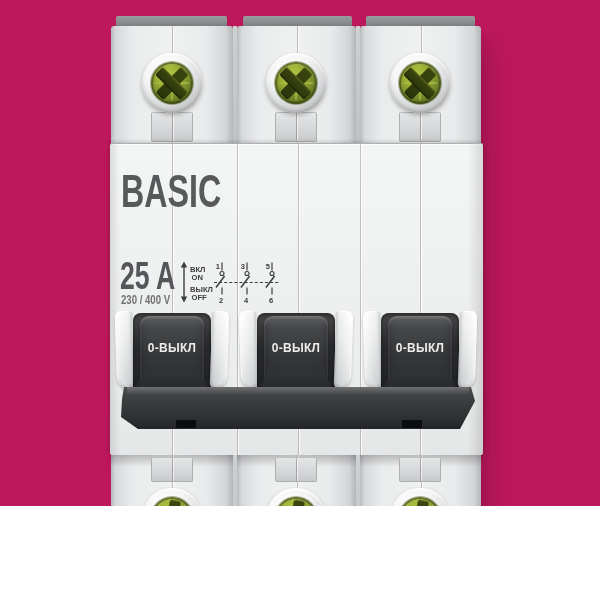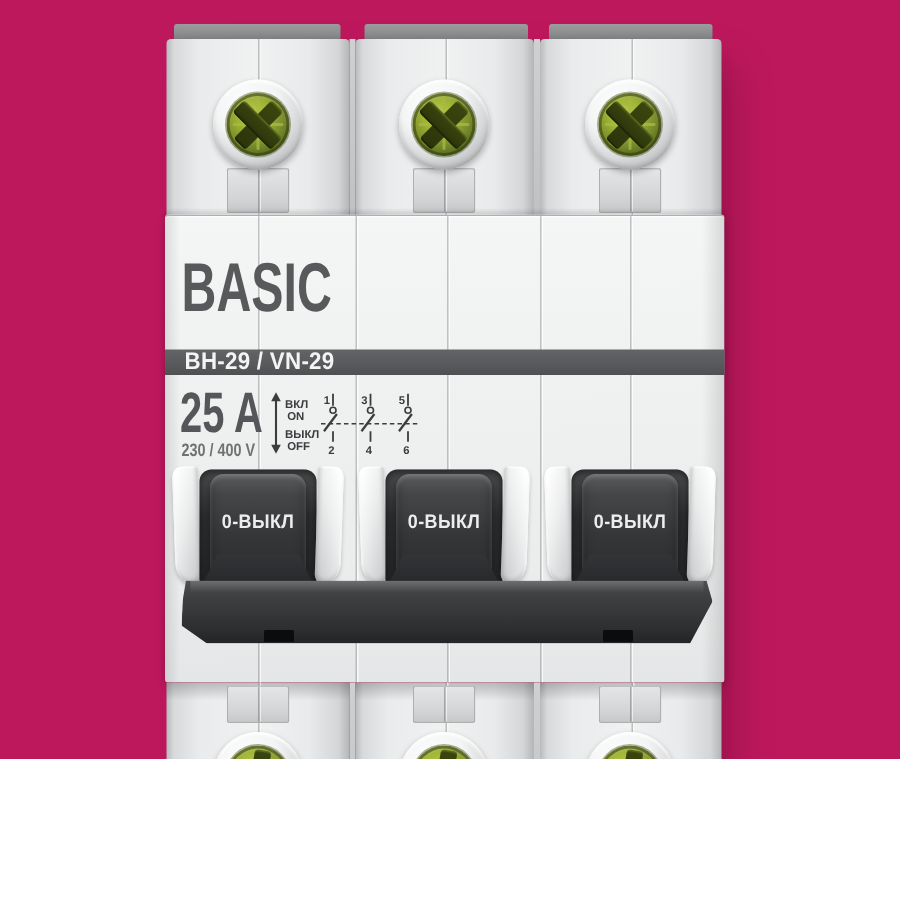--- a/index.html
+++ b/index.html
@@ -156,23 +156,20 @@
 
     <div class="fascia">
       <div class="seam" style="left:62px;"></div>
       <div class="seam" style="left:127px;"></div>
       <div class="seam" style="left:188px;"></div>
       <div class="seam" style="left:250px;"></div>
       <div class="seam" style="left:310px;"></div>
 
       <div class="brand">BASIC</div>
 
-      <div class="band">
-        <div class="band-label">ВН-29 / VN-29</div>
-      </div>
 
       <div class="rating">25 A</div>
       <div class="voltage">230 / 400 V</div>
 
       <svg class="legend" width="110" height="46" viewBox="0 0 110 46">
         <g stroke="#3b3c3e" fill="none">
           <line x1="8" y1="6" x2="8" y2="40" stroke-width="1.4"></line>
         </g>
         <polygon points="4.8,8.5 8,2.5 11.2,8.5" fill="#3b3c3e"></polygon>
         <polygon points="4.8,37.5 8,43.5 11.2,37.5" fill="#3b3c3e"></polygon>

